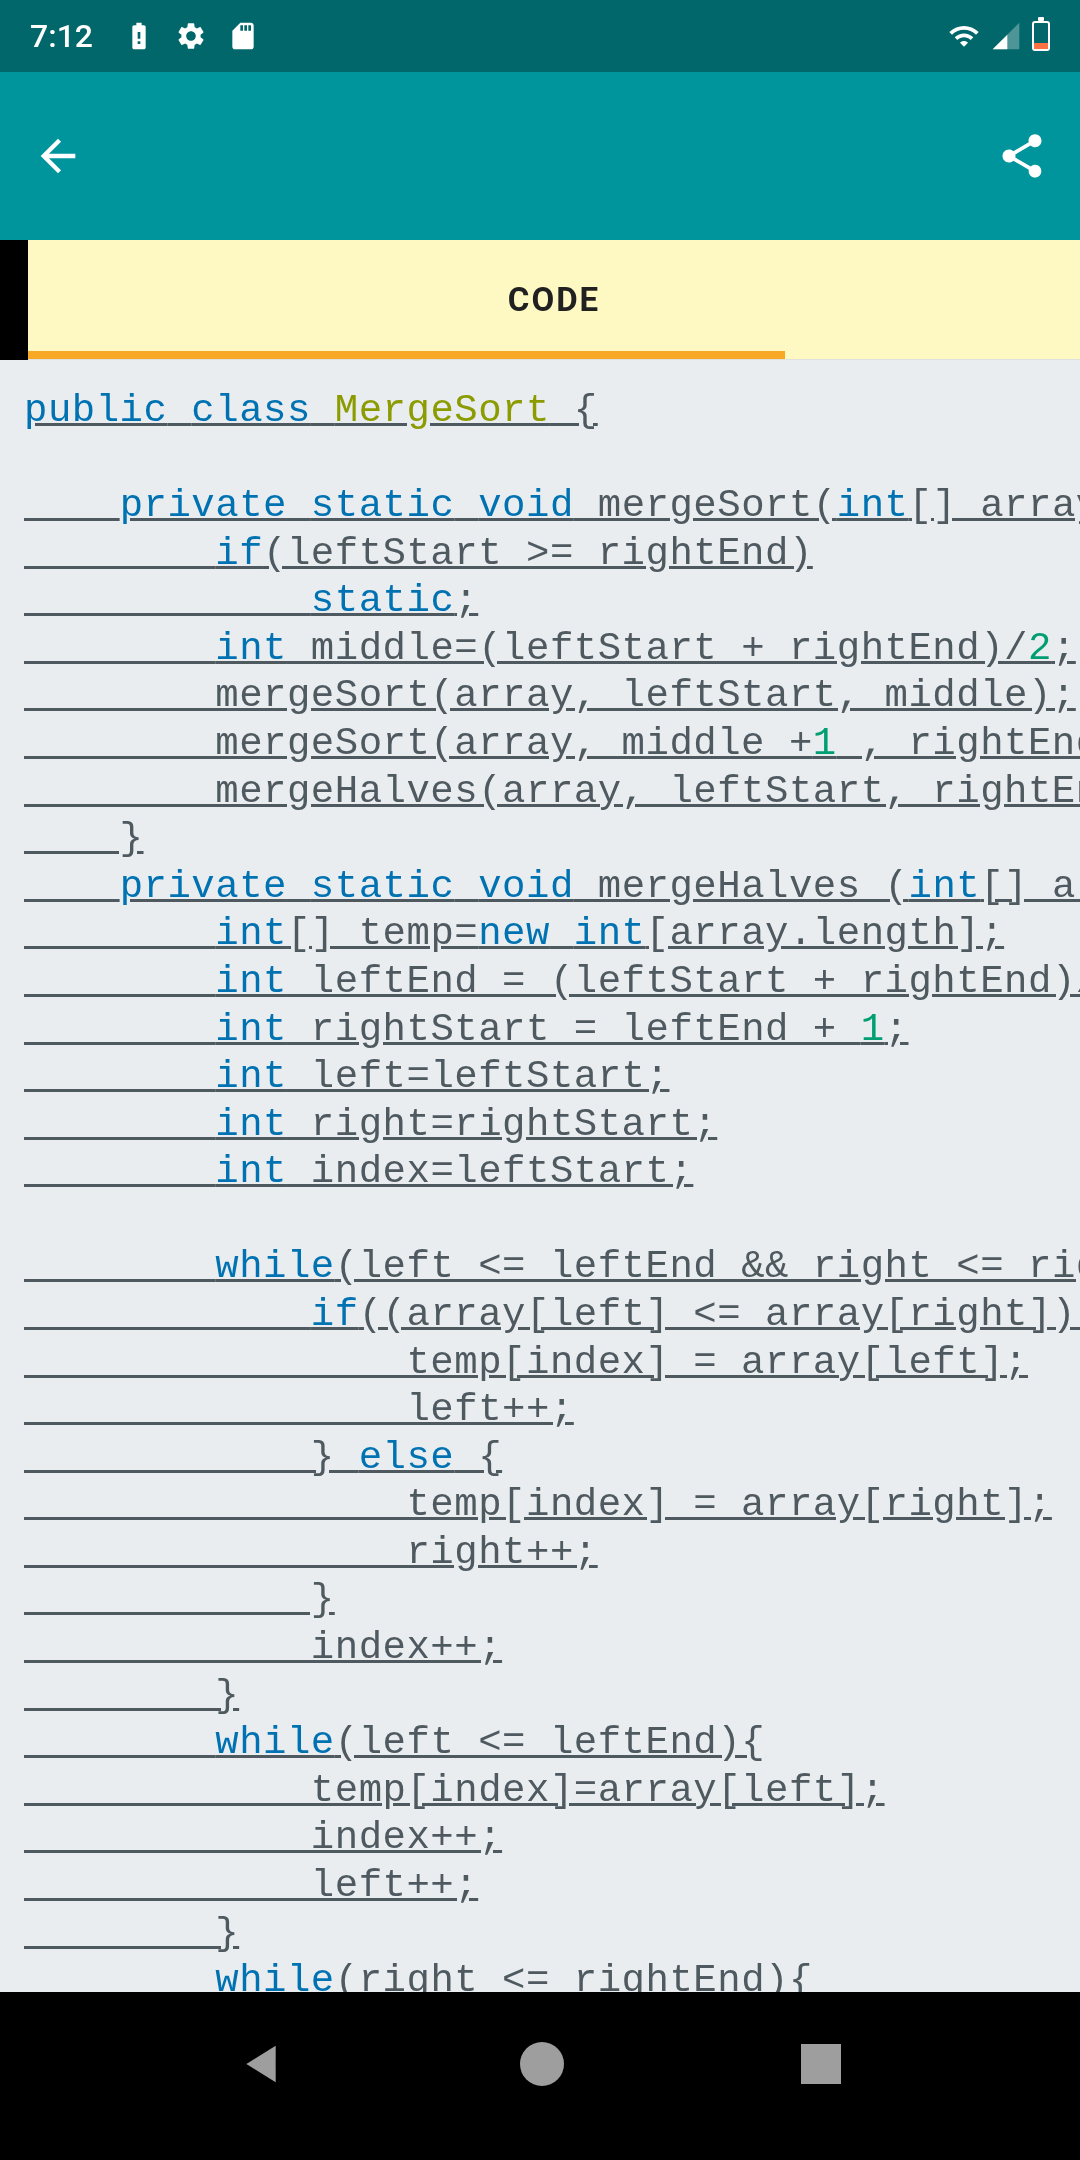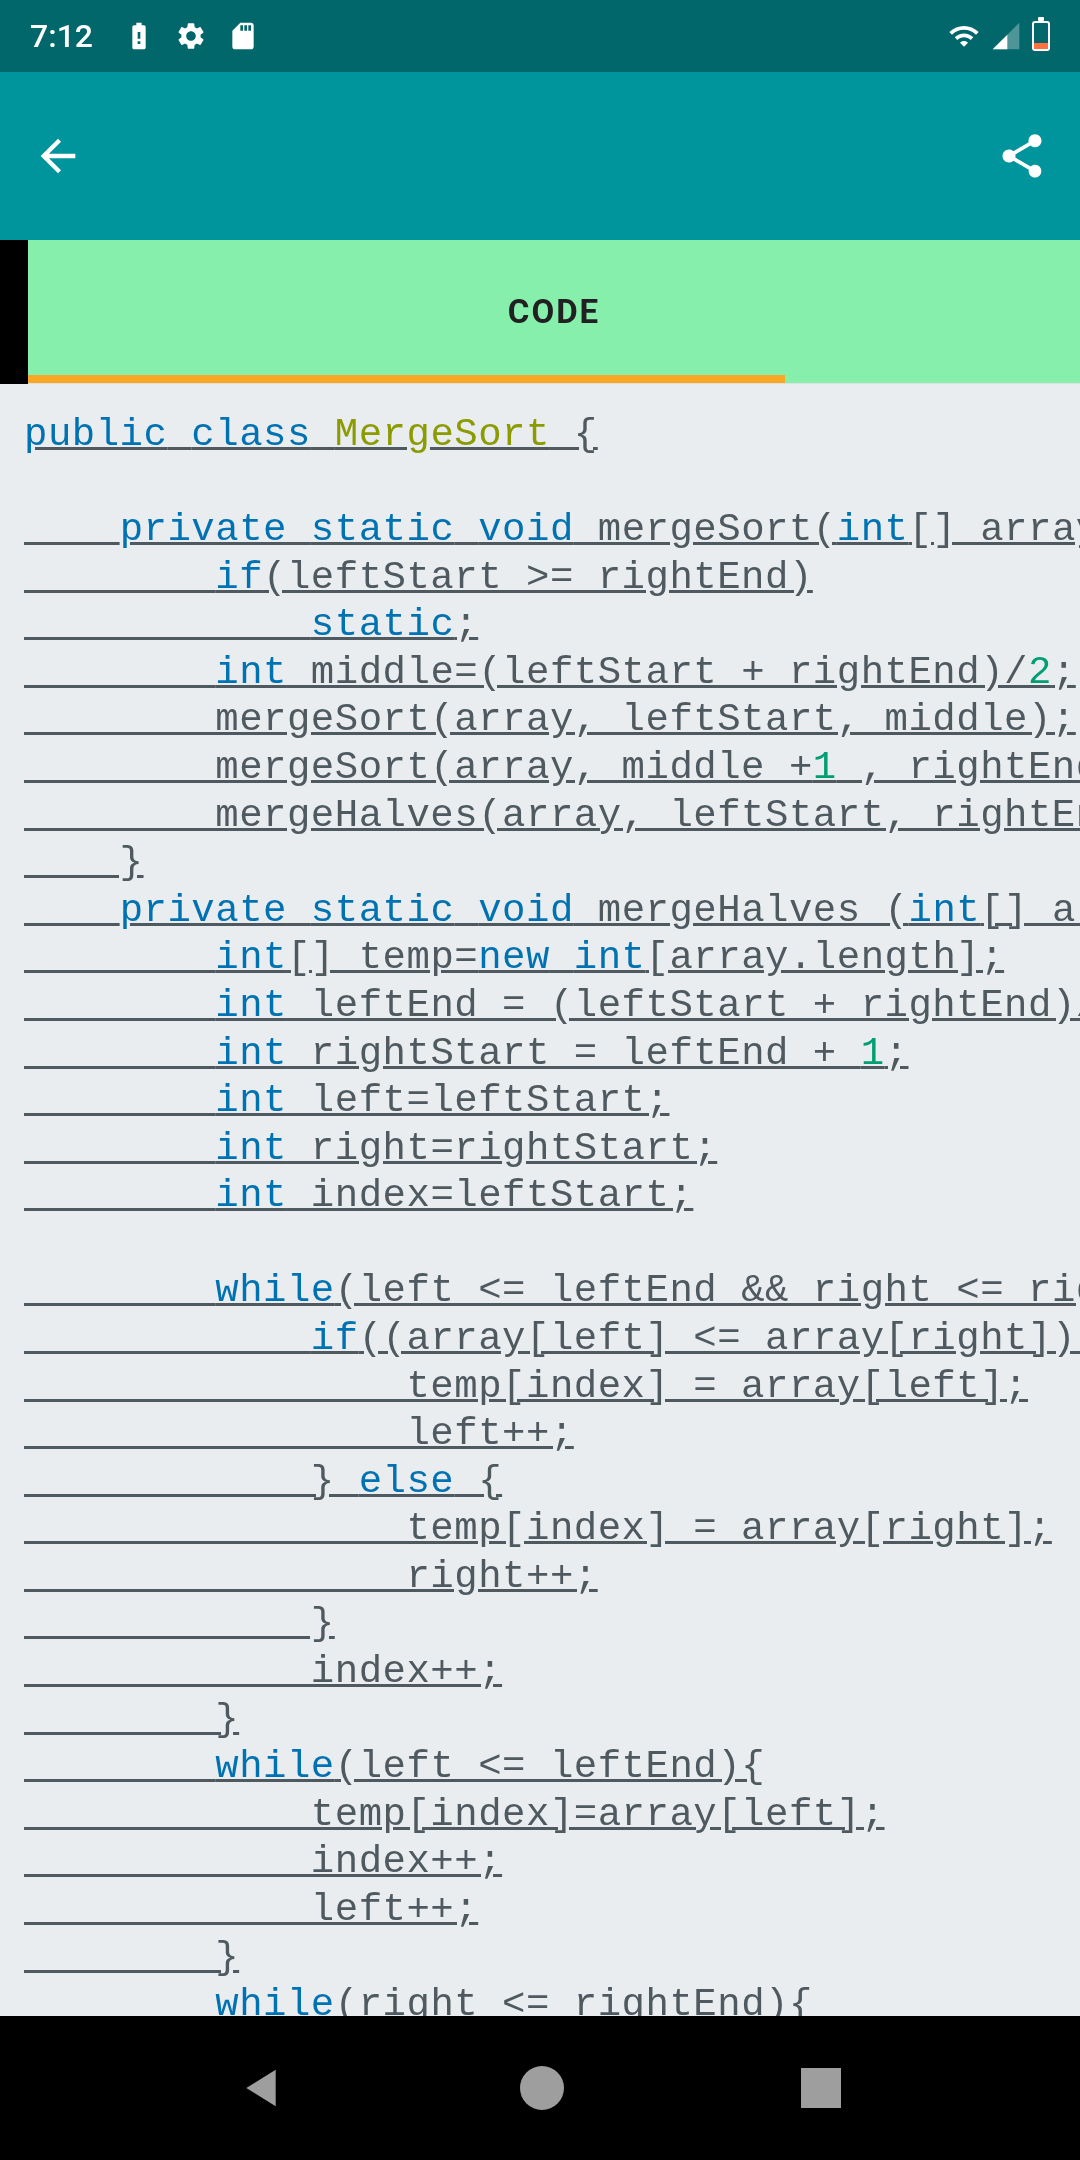--- a/index.html
+++ b/index.html
@@ -65,22 +65,22 @@
       fill: #fff;
     }
     
     .share-icon {
       width: 52px;
       height: 52px;
       fill: #fff;
     }
     
     .tabs {
-      height: 144px;
-      background: #86efac;
+      height: 120px;
+      background: #fef9c3;
       display: flex;
       border-bottom: 1px solid #e0e0e0;
       margin-left: 28px;
     }
     
     .tab {
       flex: 1;
       display: flex;
       align-items: center;
       justify-content: center;

